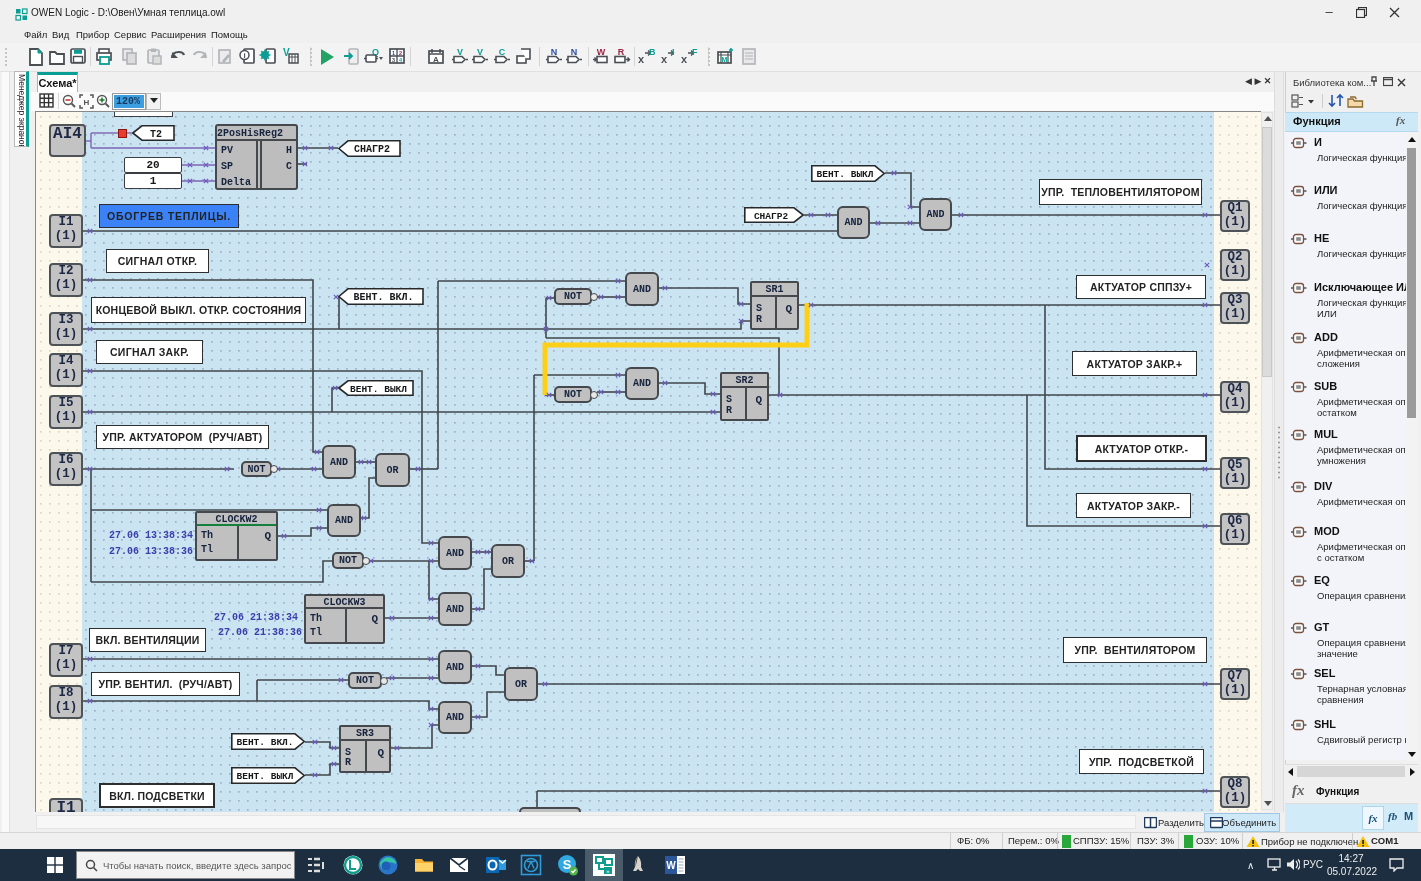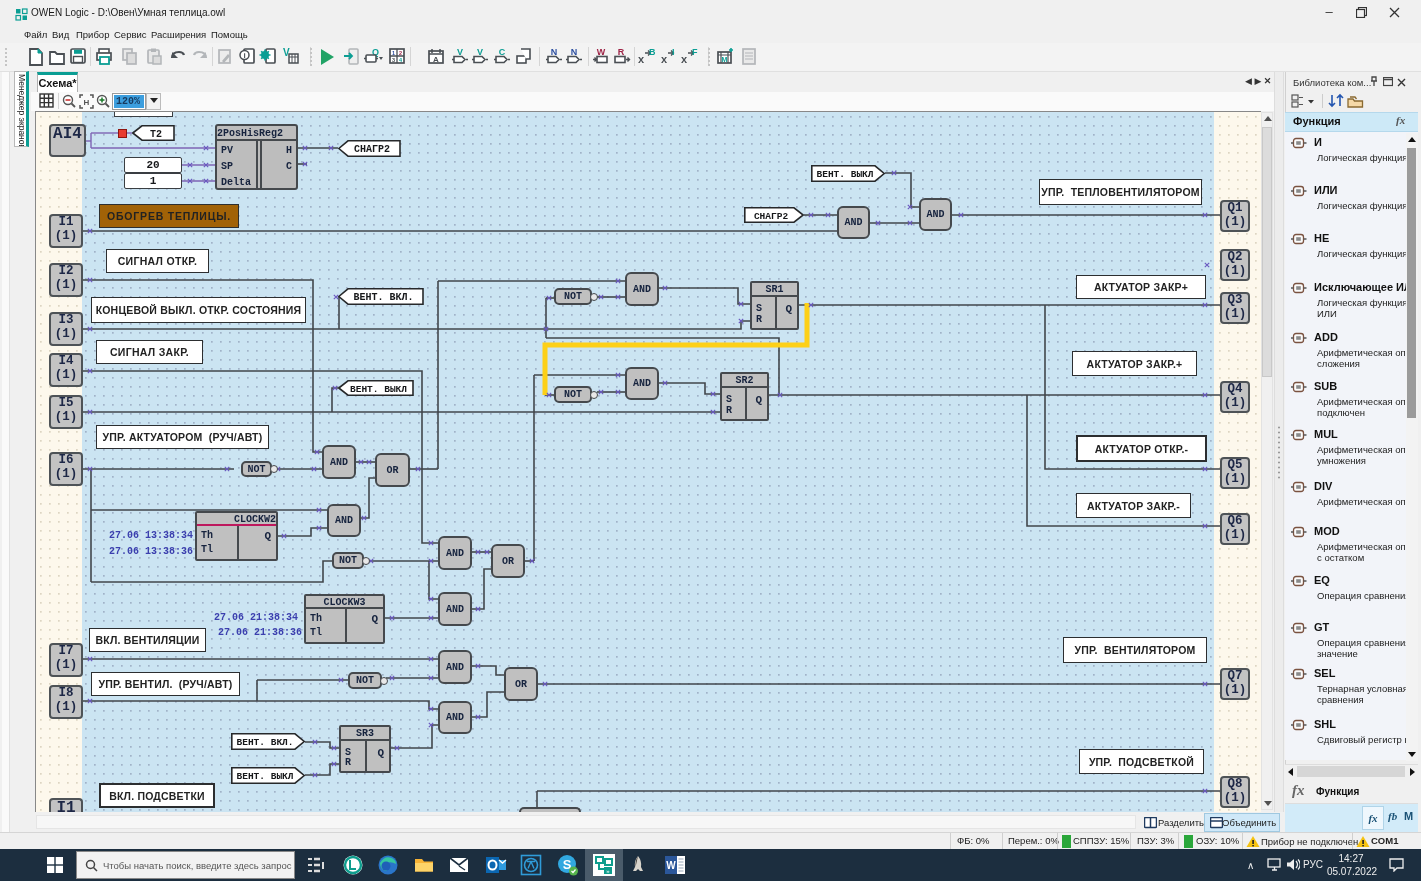--- a/index.html
+++ b/index.html
@@ -438,21 +438,21 @@
         <div style="position:absolute;left:4px;top:20px">S</div>
         <div style="position:absolute;left:4px;bottom:3px">R</div>
         <div style="position:absolute;right:5px;top:20px;font-size:11px">Q</div>
       </div>
 <div style="position:absolute;left:205px;top:349px;width:31px;height:16px;background:#c0c0c0;border:2px solid #45494d;border-radius:5px;box-sizing:border-box;display:flex;align-items:center;justify-content:center;font:bold 10px 'Liberation Mono',monospace;color:#16233e">NOT</div>
       <div style="position:absolute;left:234px;top:353.0px;width:8px;height:8px;background:#e8e8e8;border:1.5px solid #45494d;border-radius:50%;box-sizing:border-box"></div>
 <div style="position:absolute;left:286px;top:333px;width:34px;height:34px;background:#c0c0c0;border:2px solid #45494d;border-radius:6px;box-sizing:border-box;display:flex;align-items:center;justify-content:center;font:bold 10px 'Liberation Mono',monospace;color:#16233e">AND</div>
 <div style="position:absolute;left:339px;top:341px;width:35px;height:34px;background:#c0c0c0;border:2px solid #45494d;border-radius:6px;box-sizing:border-box;display:flex;align-items:center;justify-content:center;font:bold 10px 'Liberation Mono',monospace;color:#16233e">OR</div>
 <div style="position:absolute;left:291px;top:392px;width:34px;height:33px;background:#c0c0c0;border:2px solid #45494d;border-radius:6px;box-sizing:border-box;display:flex;align-items:center;justify-content:center;font:bold 10px 'Liberation Mono',monospace;color:#16233e">AND</div>
 <div style="position:absolute;left:159px;top:399px;width:83px;height:50px;background:#c0c0c0;border:2px solid #45494d;border-radius:2px;box-sizing:border-box;font:bold 10px 'Liberation Mono',monospace;color:#16233e">
-        <div style="height:13px;text-align:right;border-bottom:2px solid #be185d;line-height:13px">CLOCKW2</div>
+        <div style="height:13px;text-align:center;border-bottom:2px solid #15803d;line-height:13px">CLOCKW2</div>
         <div style="position:absolute;left:39.5px;top:13px;width:2px;bottom:0;background:#45494d"></div>
         <div style="position:absolute;left:4px;top:17px">Th</div>
         <div style="position:absolute;left:4px;bottom:4px">Tl</div>
         <div style="position:absolute;right:5px;top:17px;font-size:11px">Q</div>
       </div>
 <div style="position:absolute;left:296px;top:440px;width:32px;height:17px;background:#c0c0c0;border:2px solid #45494d;border-radius:5px;box-sizing:border-box;display:flex;align-items:center;justify-content:center;font:bold 10px 'Liberation Mono',monospace;color:#16233e">NOT</div>
       <div style="position:absolute;left:326px;top:444.5px;width:8px;height:8px;background:#e8e8e8;border:1.5px solid #45494d;border-radius:50%;box-sizing:border-box"></div>
 <div style="position:absolute;left:402px;top:424px;width:34px;height:34px;background:#c0c0c0;border:2px solid #45494d;border-radius:6px;box-sizing:border-box;display:flex;align-items:center;justify-content:center;font:bold 10px 'Liberation Mono',monospace;color:#16233e">AND</div>
 <div style="position:absolute;left:455px;top:432px;width:34px;height:34px;background:#c0c0c0;border:2px solid #45494d;border-radius:6px;box-sizing:border-box;display:flex;align-items:center;justify-content:center;font:bold 10px 'Liberation Mono',monospace;color:#16233e">OR</div>
 <div style="position:absolute;left:268px;top:482px;width:81px;height:50px;background:#c0c0c0;border:2px solid #45494d;border-radius:2px;box-sizing:border-box;font:bold 10px 'Liberation Mono',monospace;color:#16233e">
@@ -515,30 +515,30 @@
         <text x="34.0" y="12.0" text-anchor="middle" font-family="Liberation Mono" font-size="9.5" font-weight="bold" fill="#17181a">ВЕНТ. ВКЛ.</text>
       </svg>
 <svg style="position:absolute;left:195px;top:655px" width="76" height="19">
         <path d="M0.8,0.8 L64,0.8 L73.2,8.5 L64,16.2 L0.8,16.2 Z" fill="#ffffff" stroke="#26282a" stroke-width="1.6"></path>
         <text x="34.0" y="12.0" text-anchor="middle" font-family="Liberation Mono" font-size="9.5" font-weight="bold" fill="#17181a">ВЕНТ. ВЫКЛ</text>
       </svg>
 <div style="position:absolute;left:82px;top:17px;width:9px;height:9px;background:#e83c30;border:1.5px solid #8e1510;box-sizing:border-box"></div>
 <div style="position:absolute;left:78px;top:-1px;width:59px;height:6px;background:#fff;border:1.6px solid #3a3e42;border-top:none;box-sizing:border-box"></div>
 <div style="position:absolute;left:88px;top:45px;width:58px;height:16px;background:#fff;border:1.6px solid #3a3e42;border-radius:2px;box-sizing:border-box;display:flex;align-items:center;justify-content:center;font:bold 11px 'Liberation Mono',monospace;color:#17181a">20</div>
 <div style="position:absolute;left:88px;top:61px;width:58px;height:16px;background:#fff;border:1.6px solid #3a3e42;border-radius:2px;box-sizing:border-box;display:flex;align-items:center;justify-content:center;font:bold 11px 'Liberation Mono',monospace;color:#17181a">1</div>
-<div style="position:absolute;left:63px;top:92px;width:140px;height:24px;background:#a16207;border:1.5px solid #2c2e30;box-sizing:border-box;display:flex;align-items:center;justify-content:center;font:bold 10.5px 'Liberation Sans',sans-serif;color:#222;letter-spacing:0.8px;white-space:nowrap">ОБОГРЕВ ТЕПЛИЦЫ.</div>
+<div style="position:absolute;left:63px;top:92px;width:140px;height:24px;background:#3b82f6;border:1.5px solid #2c2e30;box-sizing:border-box;display:flex;align-items:center;justify-content:center;font:bold 10.5px 'Liberation Sans',sans-serif;color:#222;letter-spacing:0.8px;white-space:nowrap">ОБОГРЕВ ТЕПЛИЦЫ.</div>
 <div style="position:absolute;left:70px;top:137px;width:103px;height:24px;background:#fff;border:1.5px solid #2c2e30;box-sizing:border-box;display:flex;align-items:center;justify-content:center;font:bold 10.5px 'Liberation Sans',sans-serif;color:#222;letter-spacing:0.3px;white-space:nowrap">СИГНАЛ ОТКР.</div>
 <div style="position:absolute;left:55px;top:185px;width:215px;height:26px;background:#fff;border:1.5px solid #2c2e30;box-sizing:border-box;display:flex;align-items:center;justify-content:center;font:bold 10.5px 'Liberation Sans',sans-serif;color:#222;letter-spacing:0.2px;white-space:nowrap">КОНЦЕВОЙ ВЫКЛ. ОТКР. СОСТОЯНИЯ</div>
 <div style="position:absolute;left:60px;top:228px;width:107px;height:24px;background:#fff;border:1.5px solid #2c2e30;box-sizing:border-box;display:flex;align-items:center;justify-content:center;font:bold 10.5px 'Liberation Sans',sans-serif;color:#222;letter-spacing:0.3px;white-space:nowrap">СИГНАЛ ЗАКР.</div>
 <div style="position:absolute;left:60px;top:313px;width:173px;height:24px;background:#fff;border:1.5px solid #2c2e30;box-sizing:border-box;display:flex;align-items:center;justify-content:center;font:bold 10.5px 'Liberation Sans',sans-serif;color:#222;letter-spacing:0.2px;white-space:nowrap">УПР. АКТУАТОРОМ&nbsp;&nbsp;(РУЧ/АВТ)</div>
 <div style="position:absolute;left:53px;top:516px;width:117px;height:24px;background:#fff;border:1.5px solid #2c2e30;box-sizing:border-box;display:flex;align-items:center;justify-content:center;font:bold 10.5px 'Liberation Sans',sans-serif;color:#222;letter-spacing:0.2px;white-space:nowrap">ВКЛ. ВЕНТИЛЯЦИИ</div>
 <div style="position:absolute;left:55px;top:560px;width:149px;height:24px;background:#fff;border:1.5px solid #2c2e30;box-sizing:border-box;display:flex;align-items:center;justify-content:center;font:bold 10.5px 'Liberation Sans',sans-serif;color:#222;letter-spacing:0.2px;white-space:nowrap">УПР. ВЕНТИЛ.&nbsp;&nbsp;(РУЧ/АВТ)</div>
 <div style="position:absolute;left:63px;top:671px;width:116px;height:25px;background:#fff;border:2.5px solid #2c2e30;box-sizing:border-box;display:flex;align-items:center;justify-content:center;font:bold 10.5px 'Liberation Sans',sans-serif;color:#222;letter-spacing:0.2px;white-space:nowrap">ВКЛ. ПОДСВЕТКИ</div>
 <div style="position:absolute;left:1003px;top:67px;width:163px;height:26px;background:#fff;border:1.5px solid #2c2e30;box-sizing:border-box;display:flex;align-items:center;justify-content:center;font:bold 10.5px 'Liberation Sans',sans-serif;color:#222;letter-spacing:0.2px;white-space:nowrap">УПР.&nbsp;&nbsp;ТЕПЛОВЕНТИЛЯТОРОМ</div>
-<div style="position:absolute;left:1040px;top:163px;width:130px;height:24px;background:#fff;border:1.5px solid #2c2e30;box-sizing:border-box;display:flex;align-items:center;justify-content:center;font:bold 10.5px 'Liberation Sans',sans-serif;color:#222;letter-spacing:0.2px;white-space:nowrap">АКТУАТОР ЗАКР+</div>
+<div style="position:absolute;left:1040px;top:163px;width:130px;height:24px;background:#fff;border:1.5px solid #2c2e30;box-sizing:border-box;display:flex;align-items:center;justify-content:center;font:bold 10.5px 'Liberation Sans',sans-serif;color:#222;letter-spacing:0.2px;white-space:nowrap">АКТУАТОР СППЗУ+</div>
 <div style="position:absolute;left:1036px;top:239px;width:125px;height:25px;background:#fff;border:1.5px solid #2c2e30;box-sizing:border-box;display:flex;align-items:center;justify-content:center;font:bold 10.5px 'Liberation Sans',sans-serif;color:#222;letter-spacing:0.2px;white-space:nowrap">АКТУАТОР ЗАКР.+</div>
 <div style="position:absolute;left:1040px;top:323px;width:131px;height:27px;background:#fff;border:2px solid #2c2e30;box-sizing:border-box;display:flex;align-items:center;justify-content:center;font:bold 10.5px 'Liberation Sans',sans-serif;color:#222;letter-spacing:0.2px;white-space:nowrap">АКТУАТОР ОТКР.-</div>
 <div style="position:absolute;left:1040px;top:381px;width:115px;height:25px;background:#fff;border:1.5px solid #2c2e30;box-sizing:border-box;display:flex;align-items:center;justify-content:center;font:bold 10.5px 'Liberation Sans',sans-serif;color:#222;letter-spacing:0.2px;white-space:nowrap">АКТУАТОР ЗАКР.-</div>
 <div style="position:absolute;left:1027px;top:525px;width:144px;height:26px;background:#fff;border:1.5px solid #2c2e30;box-sizing:border-box;display:flex;align-items:center;justify-content:center;font:bold 10.5px 'Liberation Sans',sans-serif;color:#222;letter-spacing:0.2px;white-space:nowrap">УПР.&nbsp;&nbsp;ВЕНТИЛЯТОРОМ</div>
 <div style="position:absolute;left:1043px;top:637px;width:125px;height:25px;background:#fff;border:1.5px solid #2c2e30;box-sizing:border-box;display:flex;align-items:center;justify-content:center;font:bold 10.5px 'Liberation Sans',sans-serif;color:#222;letter-spacing:0.2px;white-space:nowrap">УПР.&nbsp;&nbsp;ПОДСВЕТКОЙ</div>
 <div style="position:absolute;left:69px;top:418px;width:88px;text-align:right;font:bold 10px 'Liberation Mono',monospace;color:#3b3fae;white-space:nowrap">27.06 13:38:34</div>
 <div style="position:absolute;left:69px;top:434px;width:88px;text-align:right;font:bold 10px 'Liberation Mono',monospace;color:#3b3fae;white-space:nowrap">27.06 13:38:36</div>
 <div style="position:absolute;left:178px;top:500px;width:88px;text-align:left;font:bold 10px 'Liberation Mono',monospace;color:#3b3fae;white-space:nowrap">27.06 21:38:34</div>
 <div style="position:absolute;left:178px;top:515px;width:88px;text-align:right;font:bold 10px 'Liberation Mono',monospace;color:#3b3fae;white-space:nowrap">27.06 21:38:36</div>
 </div>
@@ -636,21 +636,21 @@
       <div style="position:absolute;left:1314px;top:331px;font:bold 11px 'Liberation Sans';color:#111;white-space:nowrap">ADD</div>
       <div style="position:absolute;left:1317px;top:347px;font:9.5px 'Liberation Sans';color:#222;white-space:nowrap">Арифметическая опер</div>
       <div style="position:absolute;left:1317px;top:358px;font:9.5px 'Liberation Sans';color:#222;white-space:nowrap">сложения</div>
       <svg style="position:absolute;left:1291px;top:381px" width="16" height="13">
         <rect x="2.5" y="1.5" width="10" height="9" rx="2.5" fill="#fbfbfb" stroke="#7a5240" stroke-width="1.3"></rect>
         <path d="M0,6 h2.5 M12.5,6 h3" stroke="#555" stroke-width="1.3"></path>
         <rect x="5.2" y="4.2" width="4.6" height="3.6" fill="#8a8a8a"></rect>
       </svg>
       <div style="position:absolute;left:1314px;top:380px;font:bold 11px 'Liberation Sans';color:#111;white-space:nowrap">SUB</div>
       <div style="position:absolute;left:1317px;top:396px;font:9.5px 'Liberation Sans';color:#222;white-space:nowrap">Арифметическая опер</div>
-      <div style="position:absolute;left:1317px;top:407px;font:9.5px 'Liberation Sans';color:#222;white-space:nowrap">подключен</div>
+      <div style="position:absolute;left:1317px;top:407px;font:9.5px 'Liberation Sans';color:#222;white-space:nowrap">остатком</div>
       <svg style="position:absolute;left:1291px;top:429px" width="16" height="13">
         <rect x="2.5" y="1.5" width="10" height="9" rx="2.5" fill="#fbfbfb" stroke="#7a5240" stroke-width="1.3"></rect>
         <path d="M0,6 h2.5 M12.5,6 h3" stroke="#555" stroke-width="1.3"></path>
         <rect x="5.2" y="4.2" width="4.6" height="3.6" fill="#8a8a8a"></rect>
       </svg>
       <div style="position:absolute;left:1314px;top:428px;font:bold 11px 'Liberation Sans';color:#111;white-space:nowrap">MUL</div>
       <div style="position:absolute;left:1317px;top:444px;font:9.5px 'Liberation Sans';color:#222;white-space:nowrap">Арифметическая опер</div>
       <div style="position:absolute;left:1317px;top:455px;font:9.5px 'Liberation Sans';color:#222;white-space:nowrap">умножения</div>
       <svg style="position:absolute;left:1291px;top:481px" width="16" height="13">
         <rect x="2.5" y="1.5" width="10" height="9" rx="2.5" fill="#fbfbfb" stroke="#7a5240" stroke-width="1.3"></rect>

